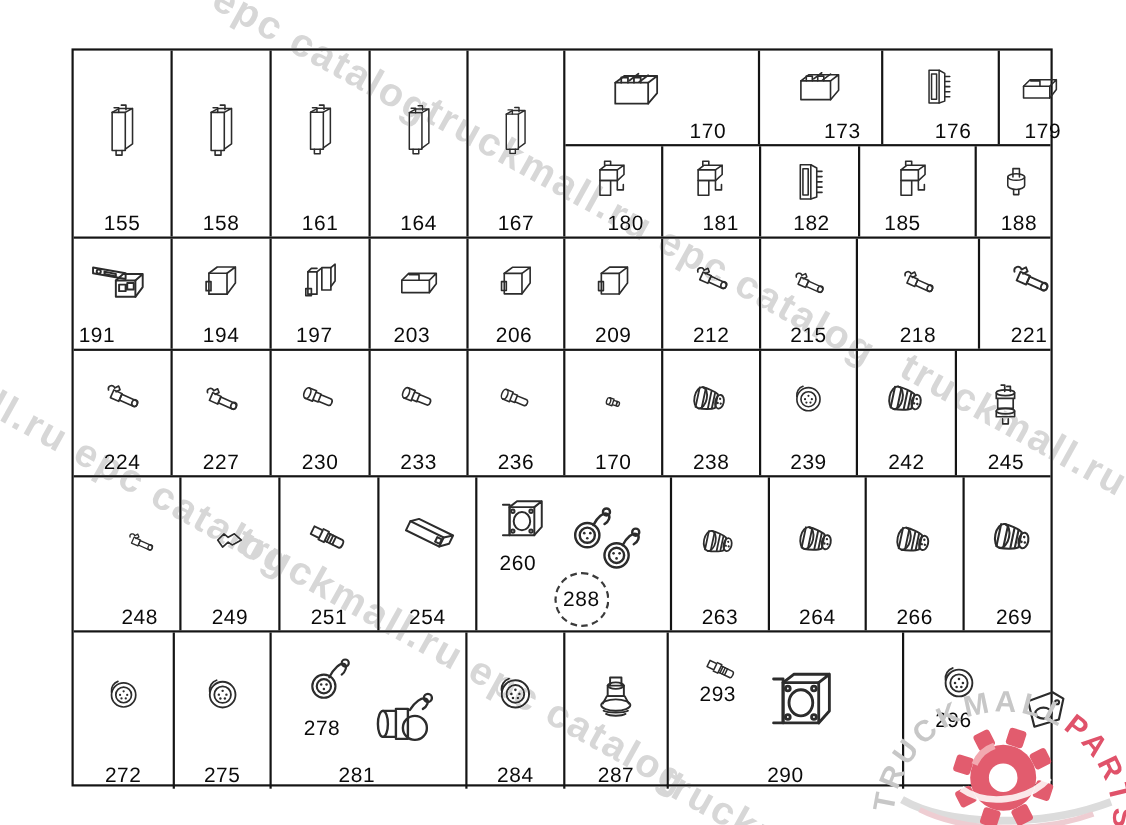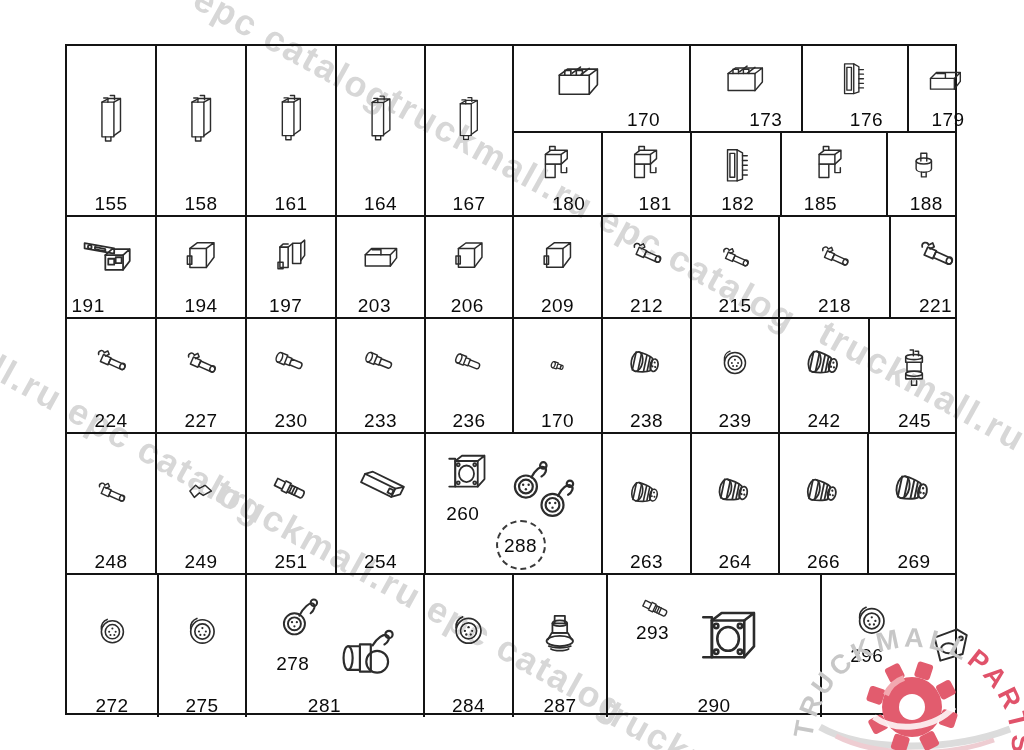--- a/index.html
+++ b/index.html
@@ -446,21 +446,21 @@
             <ellipse class="n" cx="50" cy="60" rx="13" ry="4"></ellipse>
             <path class="n" d="M37 60v8h26v-8"></path>
             <path class="n" d="M44 23h5v9M52 25h5v7"></path>
             <path class="n" d="M46 71v7h8v-7"></path>
           </svg>
         </div>
         <span class="pnum" style="left: 50%; bottom: 2px; transform: translateX(-50%);">245</span>
       </div>
     </div>
     <div class="band" style="height: 141px;">
-      <div class="cell" style="width: 90px;">
+      <div class="cell" style="width: 74px; margin-left: 24px;">
         <div class="pglyph" style="left: 16%; top: 18%; width: 68%; height: 52%;">
           <svg viewBox="0 0 100 100" preserveAspectRatio="xMidYMid meet" class="glyph">
             <g transform="rotate(24 50 50)">
               <path class="n" d="M27 45c-4-5 3-11 7-6l4-5 4 4-4 5"></path>
               <path class="n" d="M34 42h13v12H34z"></path>
               <path class="n" d="M47 43h21c3 0 5 2 5 5s-2 4-5 4H47z"></path>
               <ellipse class="n" cx="69" cy="47" rx="4" ry="5"></ellipse>
             </g>
           </svg>
         </div>

